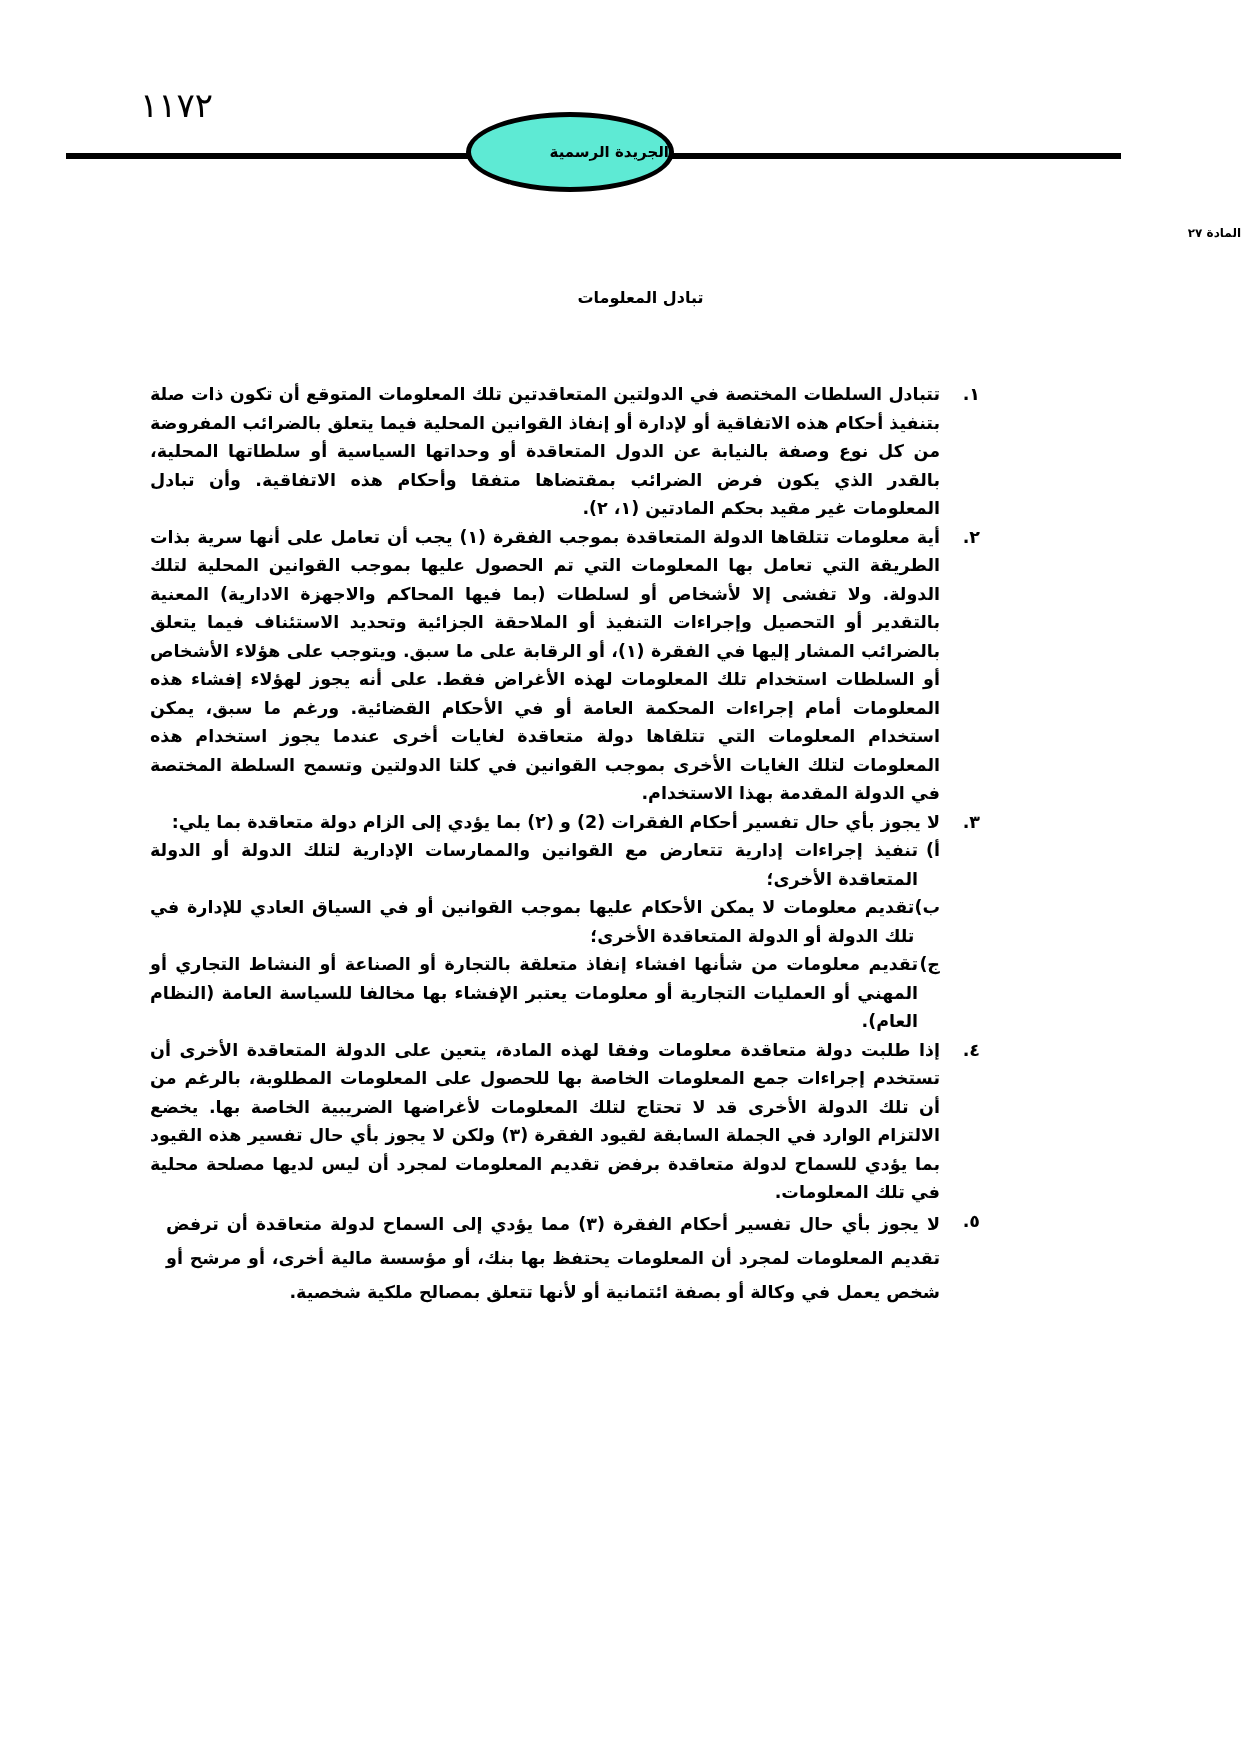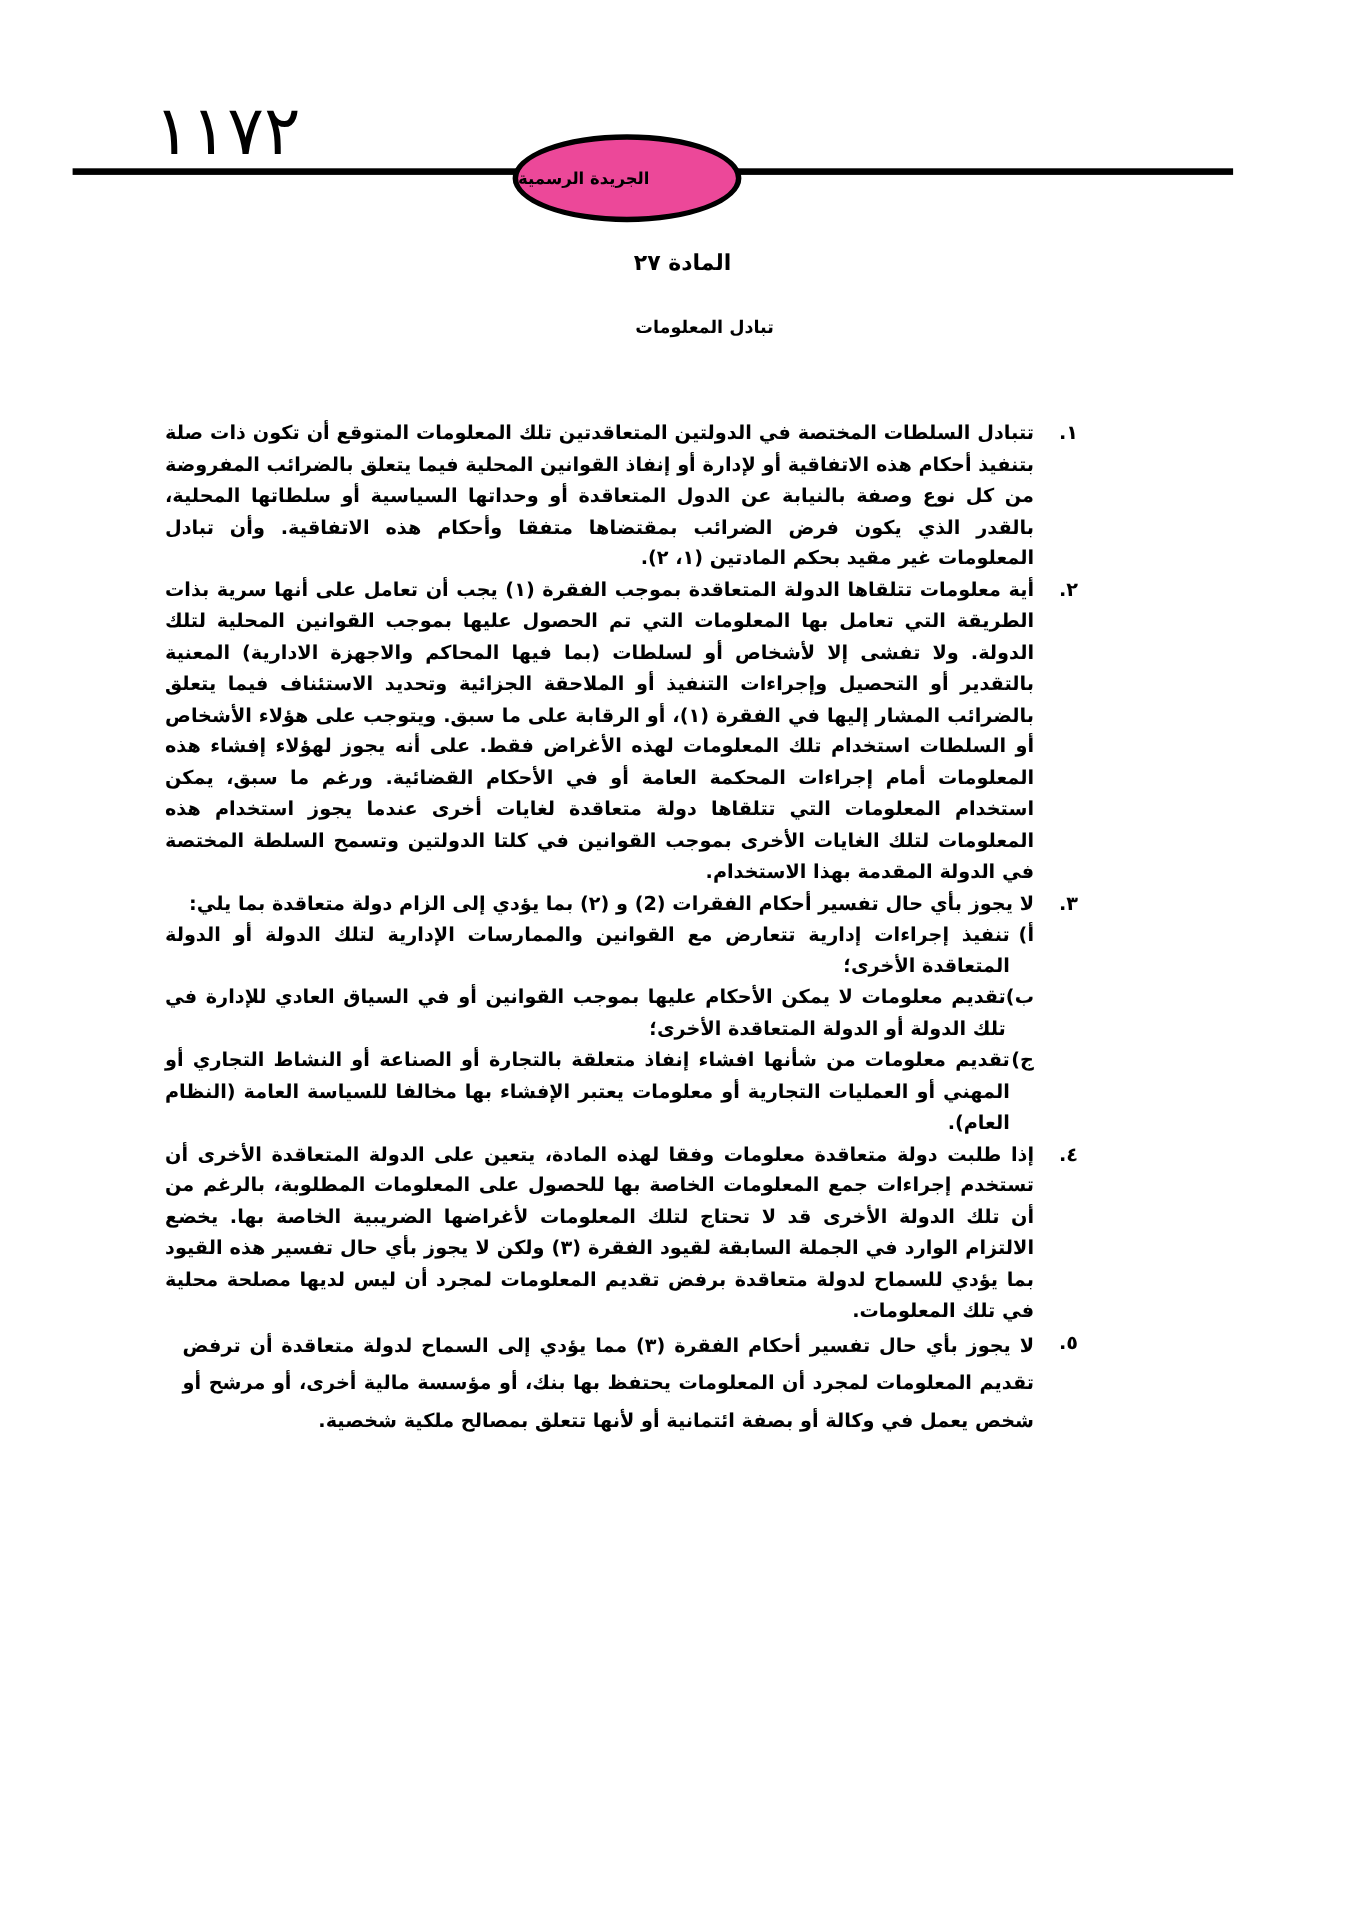--- a/index.html
+++ b/index.html
@@ -1,35 +1,35 @@
 <!DOCTYPE html>
 <html><head>
 <meta charset="utf-8">
 <style>
   html, body { margin: 0; padding: 0; background: #ffffff; }
   body { width: 1241px; height: 1755px; position: relative; overflow: hidden; color: #000; }
   .page-number {
     position: absolute; left: 140px; top: 88px;
-    font-family: "DejaVu Serif", serif; font-size: 62px; font-weight: normal;
+    font-family: "DejaVu Serif", serif; font-size: 34px; font-weight: normal;
     letter-spacing: 2px; line-height: 1;
   }
   .header-rule {
     position: absolute; left: 66px; top: 153px; width: 1055px; height: 6px; background: #000;
   }
   .masthead-oval {
-    position: absolute; left: 466px; top: 122px; width: 208px; height: 80px;
-    border: 5px solid #000; border-radius: 50%; background: #ec4899;
-    display: flex; align-items: center; justify-content: flex-start; box-sizing: border-box;
+    position: absolute; left: 466px; top: 112px; width: 208px; height: 80px;
+    border: 5px solid #000; border-radius: 50%; background: #5eead4;
+    display: flex; align-items: center; justify-content: flex-end; box-sizing: border-box;
   }
   .masthead-title {
     font-family: "DejaVu Sans", sans-serif; font-size: 15px; font-weight: bold; direction: rtl;
   }
   .article-number {
-    position: absolute; left: 0; right: 0; top: 226px; text-align: center; direction: rtl;
-    font-family: "DejaVu Sans", sans-serif; font-size: 20px; font-weight: bold;
+    position: absolute; left: 0; right: 0; top: 226px; text-align: right; direction: rtl;
+    font-family: "DejaVu Sans", sans-serif; font-size: 12px; font-weight: bold;
   }
   .article-title {
     position: absolute; left: 0; right: 0; top: 288px; text-align: center; direction: rtl;
     font-family: "DejaVu Sans", sans-serif; font-size: 16px; font-weight: bold; padding-left: 40px;
   }
   .body {
     position: absolute; left: 150px; width: 830px; top: 380px; direction: rtl;
     font-family: "DejaVu Sans", sans-serif; font-size: 17.5px; font-weight: bold;
     line-height: 28.5px; text-align: justify;
   }

